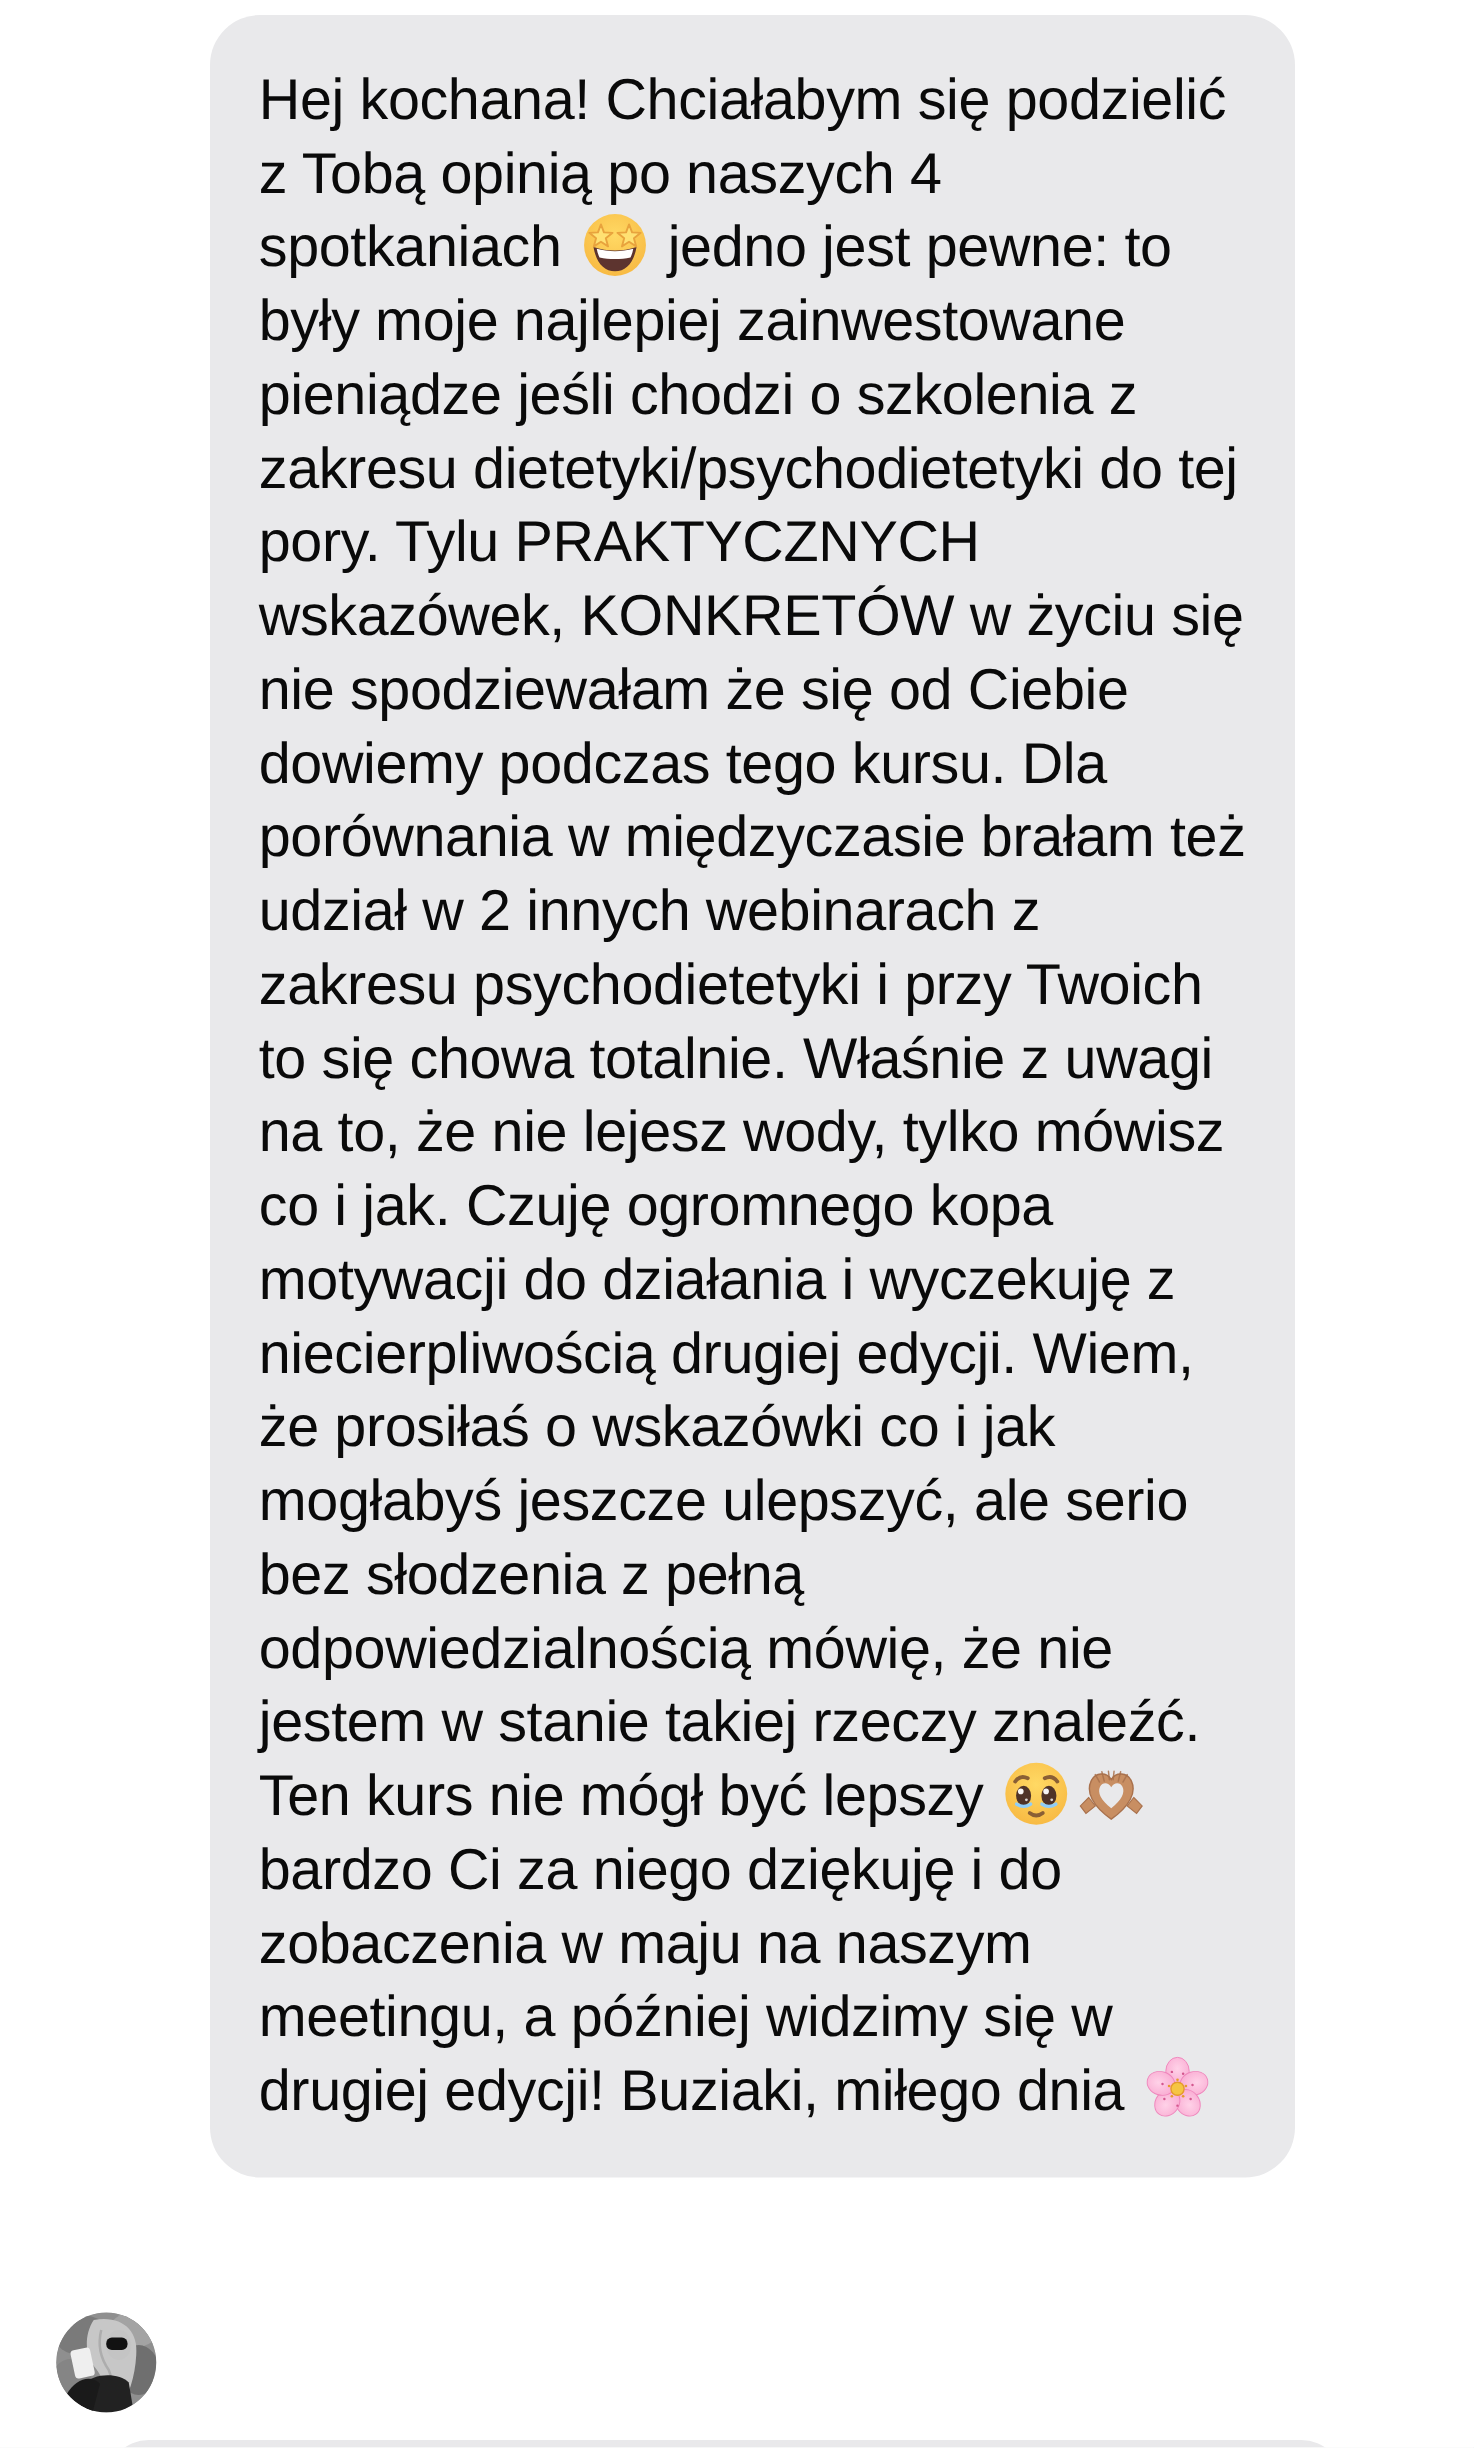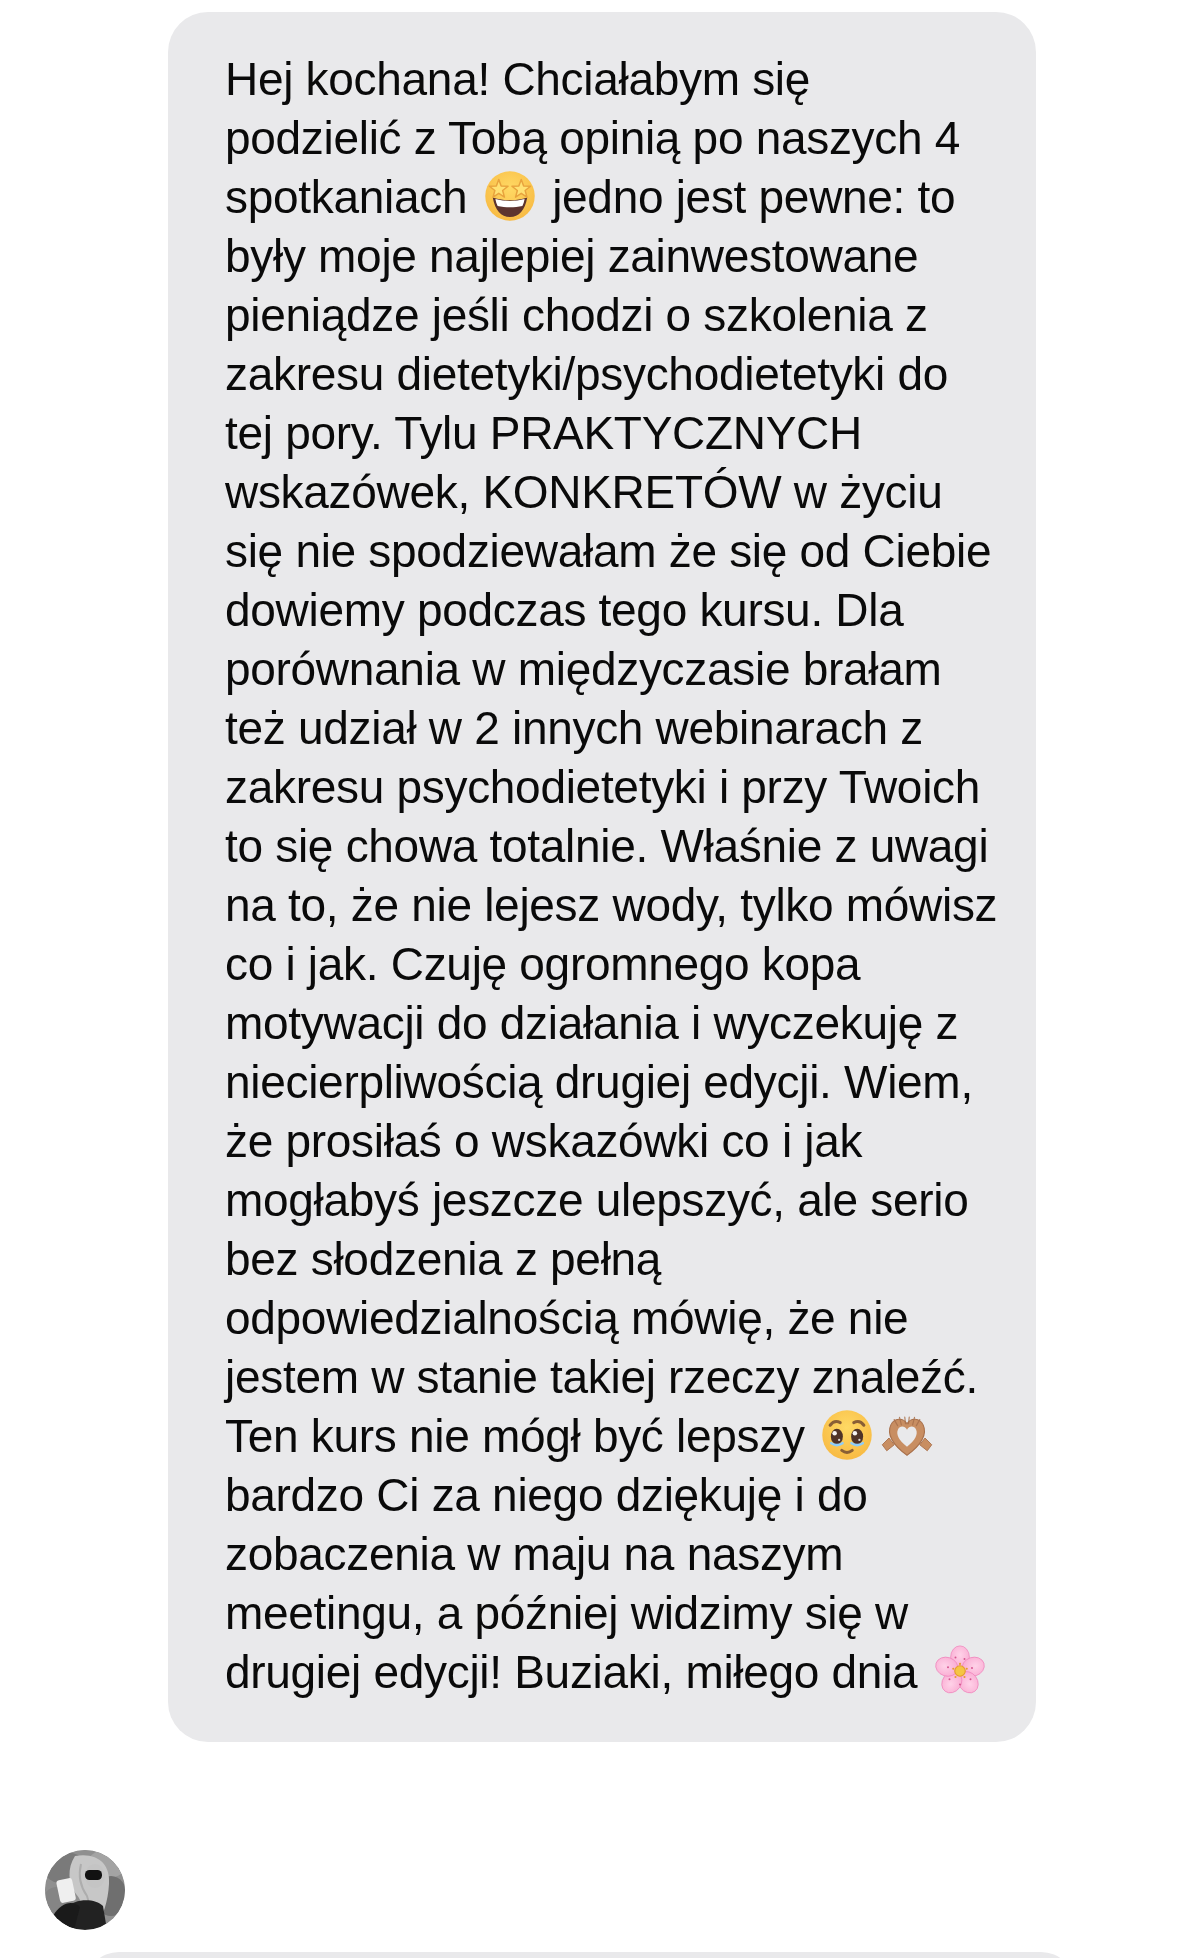--- a/index.html
+++ b/index.html
@@ -10,21 +10,21 @@
     overflow:hidden;
     font-family:"Liberation Sans","DejaVu Sans",sans-serif;
   }
   .bubble{
     position:absolute;
     left:168px;top:12px;
     width:868px;
     box-sizing:border-box;
     background:#E9E9EB;
     border-radius:40px;
-    padding:38px 38px 40px 57px;
+    padding:38px 38px 40px 39px;
     font-size:46px;
     line-height:59px;
     letter-spacing:-0.3px;
     color:#0a0a0a;
     word-wrap:break-word;
   }
   .emoji{
     display:inline-block;
     width:54px;height:54px;
     vertical-align:-10px;

